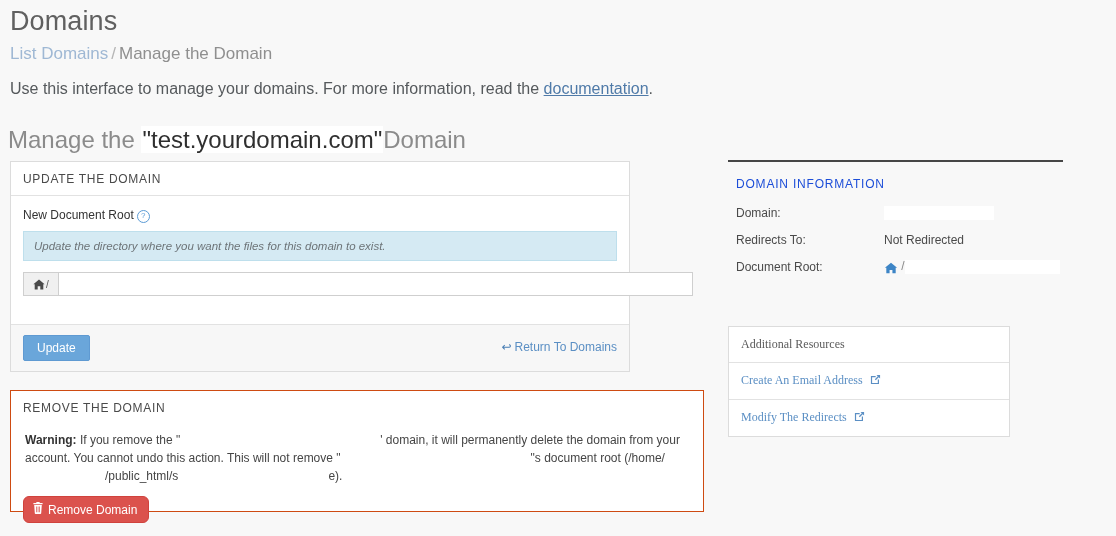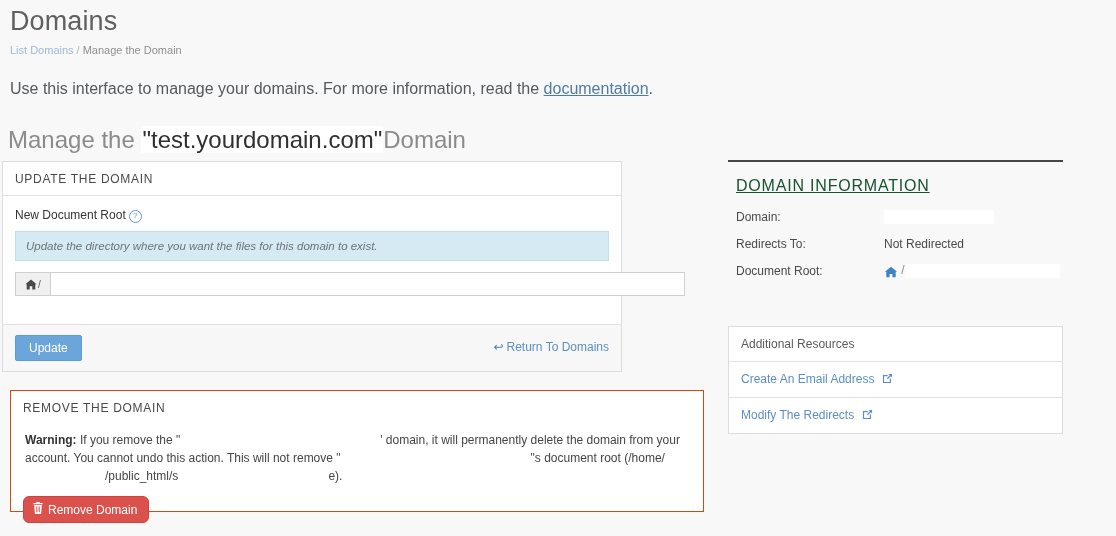--- a/index.html
+++ b/index.html
@@ -29,21 +29,21 @@
     top: 6px;
     font-size: 27px;
     font-weight: 400;
     color: #606060;
     letter-spacing: 0.1px;
   }
   .breadcrumb {
     position: absolute;
     left: 10px;
     top: 44px;
-    font-size: 11px;
+    font-size: 17px;
     color: #8f8f8f;
   }
   .breadcrumb a {
     color: #9fb8d4;
     text-decoration: none;
   }
   .breadcrumb .sep {
     color: #b5b5b5;
     margin: 0 3px;
   }
@@ -88,21 +88,21 @@
     letter-spacing: 0.7px;
     color: #4a4a4a;
     text-transform: uppercase;
   }
   .panel-body {
     padding: 12px 12px 14px 12px;
   }
 
   
   #update-panel {
-    left: 2px;
+    left: 10px;
     top: 161px;
     width: 620px;
     height: 211px;
   }
   .form-label {
     font-size: 12px;
     color: #333;
     margin-bottom: 8px;
   }
   .help-icon {
@@ -239,26 +239,25 @@
     position: absolute;
     left: 728px;
     top: 160px;
     width: 335px;
   }
   #domain-info .rule {
     border-top: 2px solid #464646;
     margin-bottom: 15px;
   }
   .di-title {
-    font-size: 16px;
+    font-size: 12px;
     letter-spacing: 0.8px;
-    color: #14532d;
+    color: #1d4ed8;
     text-transform: uppercase;
     margin: 0 0 14px 8px;
-    text-decoration: underline;
   }
   .di-row {
     display: flex;
     align-items: center;
     margin: 0 0 12px 8px;
     font-size: 12px;
     color: #4a4a4a;
     height: 15px;
   }
   .di-label { width: 148px; flex: none; }
@@ -272,21 +271,22 @@
   .redact-box {
     display: inline-block;
     background: #ffffff;
     height: 14px;
     vertical-align: middle;
   }
 
   #resources {
     left: 728px;
     top: 326px;
-    width: 335px;
+    width: 282px;
+    font-family: Liberation Serif, serif;
   }
   .res-head {
     padding: 10px 12px;
     font-size: 12px;
     color: #5a5a5a;
     border-bottom: 1px solid #e2e2e2;
   }
   .res-item {
     display: block;
     padding: 10px 12px;

